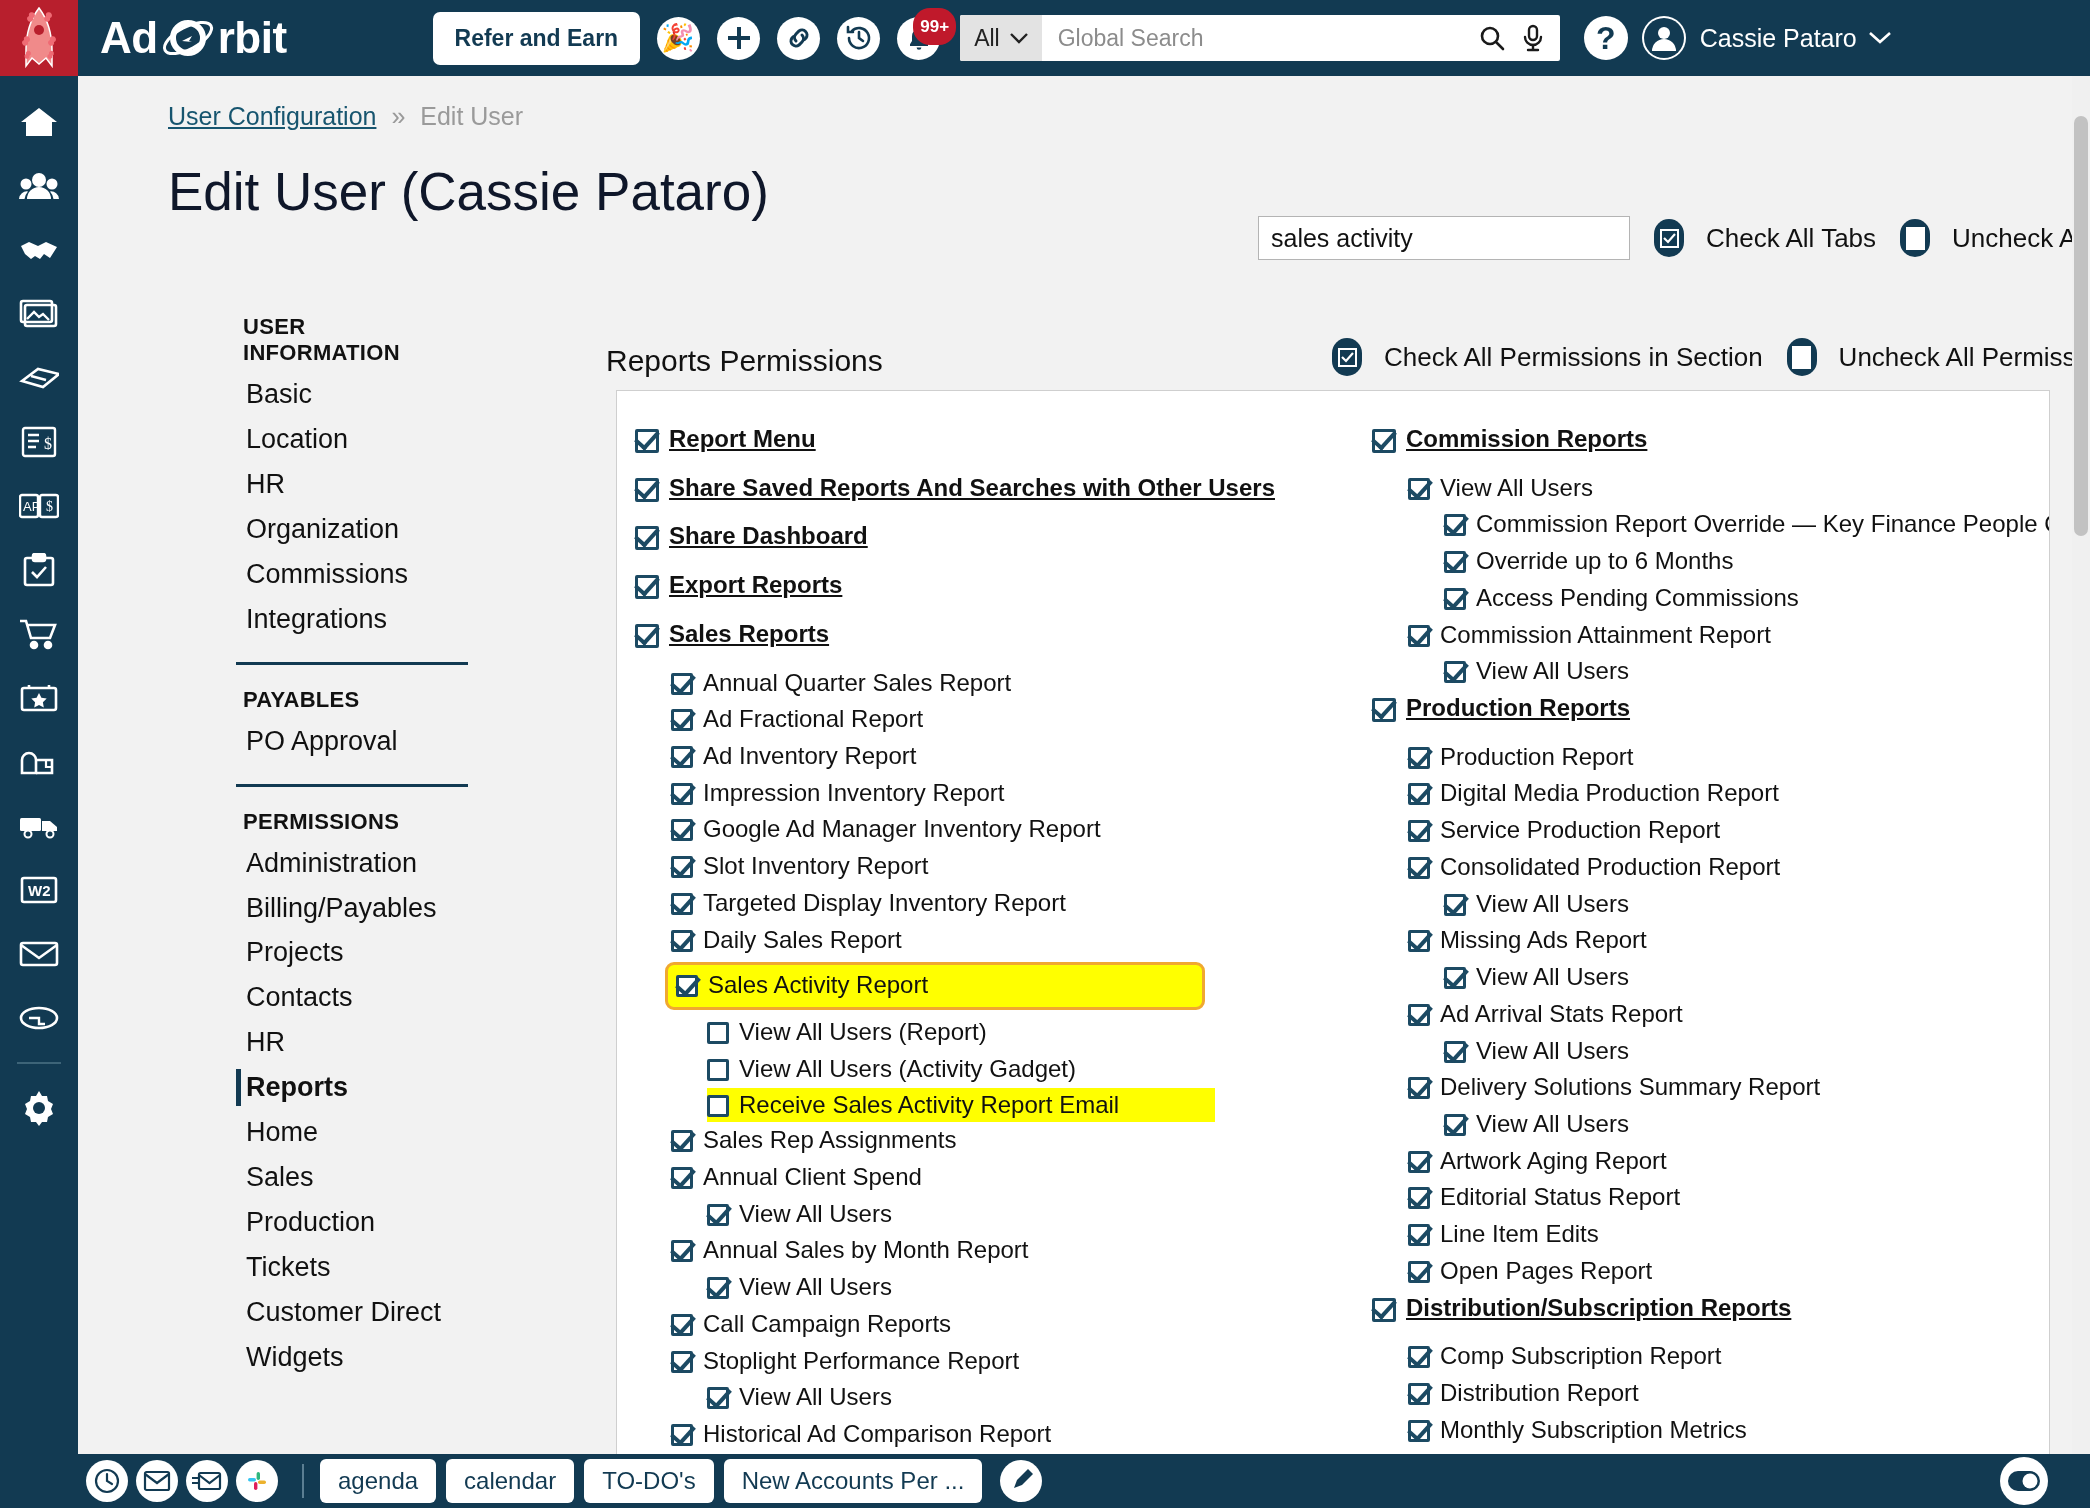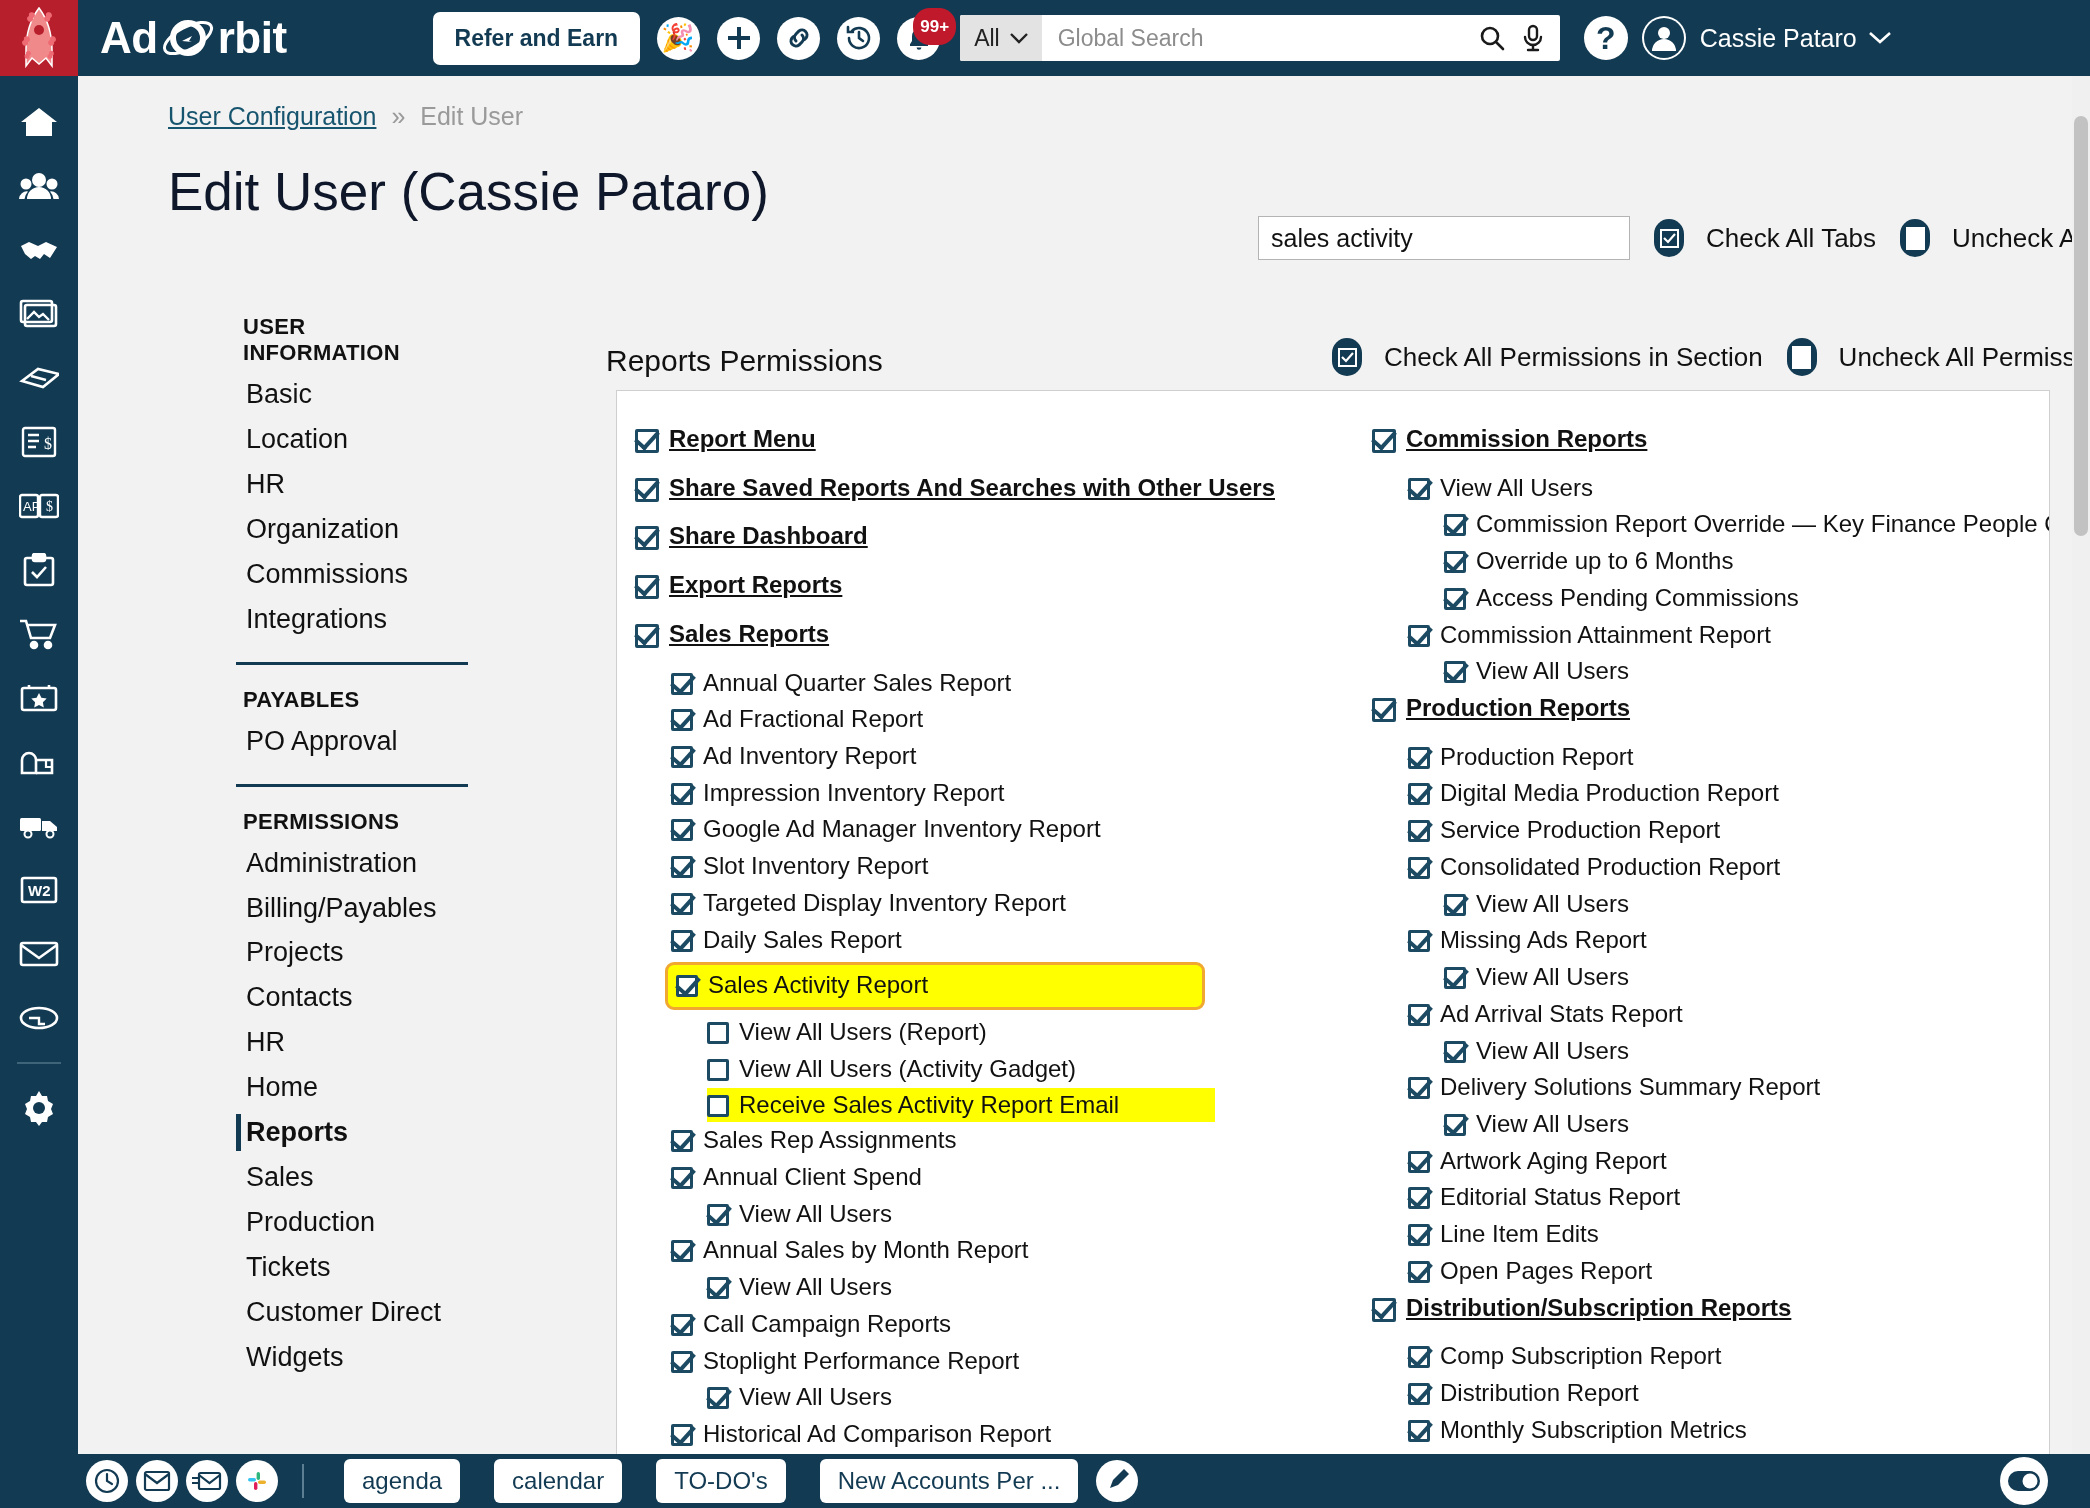--- a/index.html
+++ b/index.html
@@ -171,21 +171,21 @@
   .taskbar {
     position:absolute; bottom:0; left:0; width:2090px; height: 54px;
     background:#123a52; display:flex; align-items:center; padding-left: 86px;
   }
   .tb-icon { width: 42px; height:42px; border-radius:50%; background:#fff;
     display:flex; align-items:center; justify-content:center; margin-right: 8px; cursor:pointer; }
   .tb-div { width:2px; height:34px; background:#5b7e92; margin: 0 16px; }
   .tb-btn {
     background:#fff; color:#123a52; font-size: 24px; border-radius:6px;
     padding: 8px 18px; margin-right: 10px; cursor:pointer; border:none;
-    font-family:"Liberation Sans", sans-serif; white-space:nowrap;margin-left:24px;
+    font-family:"Liberation Sans", sans-serif; white-space:nowrap;
   }
   .tb-pen { width:42px;height:42px;border-radius:50%;background:#fff;
     display:flex;align-items:center;justify-content:center;margin-left:8px;cursor:pointer;}
   .tb-toggle { position:absolute; right: 42px; width:48px; height:48px;
     border-radius:50%; background:#fff; display:flex; align-items:center;
     justify-content:center; cursor:pointer; }
   .scrollbar-v {
     position:absolute; right: 0px; top: 76px; width: 18px; height: 1378px;
     background:#f0f0f0;
   }
@@ -475,22 +475,22 @@
           <div class="nav-item">PO Approval</div>
         </div>
         <hr>
         <div class="grp">
           <h4>PERMISSIONS</h4>
           <div class="nav-item">Administration</div>
           <div class="nav-item">Billing/Payables</div>
           <div class="nav-item">Projects</div>
           <div class="nav-item">Contacts</div>
           <div class="nav-item">HR</div>
+          <div class="nav-item active">Reports</div>
           <div class="nav-item">Home</div>
-          <div class="nav-item active">Reports</div>
           <div class="nav-item">Sales</div>
           <div class="nav-item">Production</div>
           <div class="nav-item">Tickets</div>
           <div class="nav-item">Customer Direct</div>
           <div class="nav-item">Widgets</div>
         </div>
       </div>
 
     <div class="panel">
       <div class="cols">

